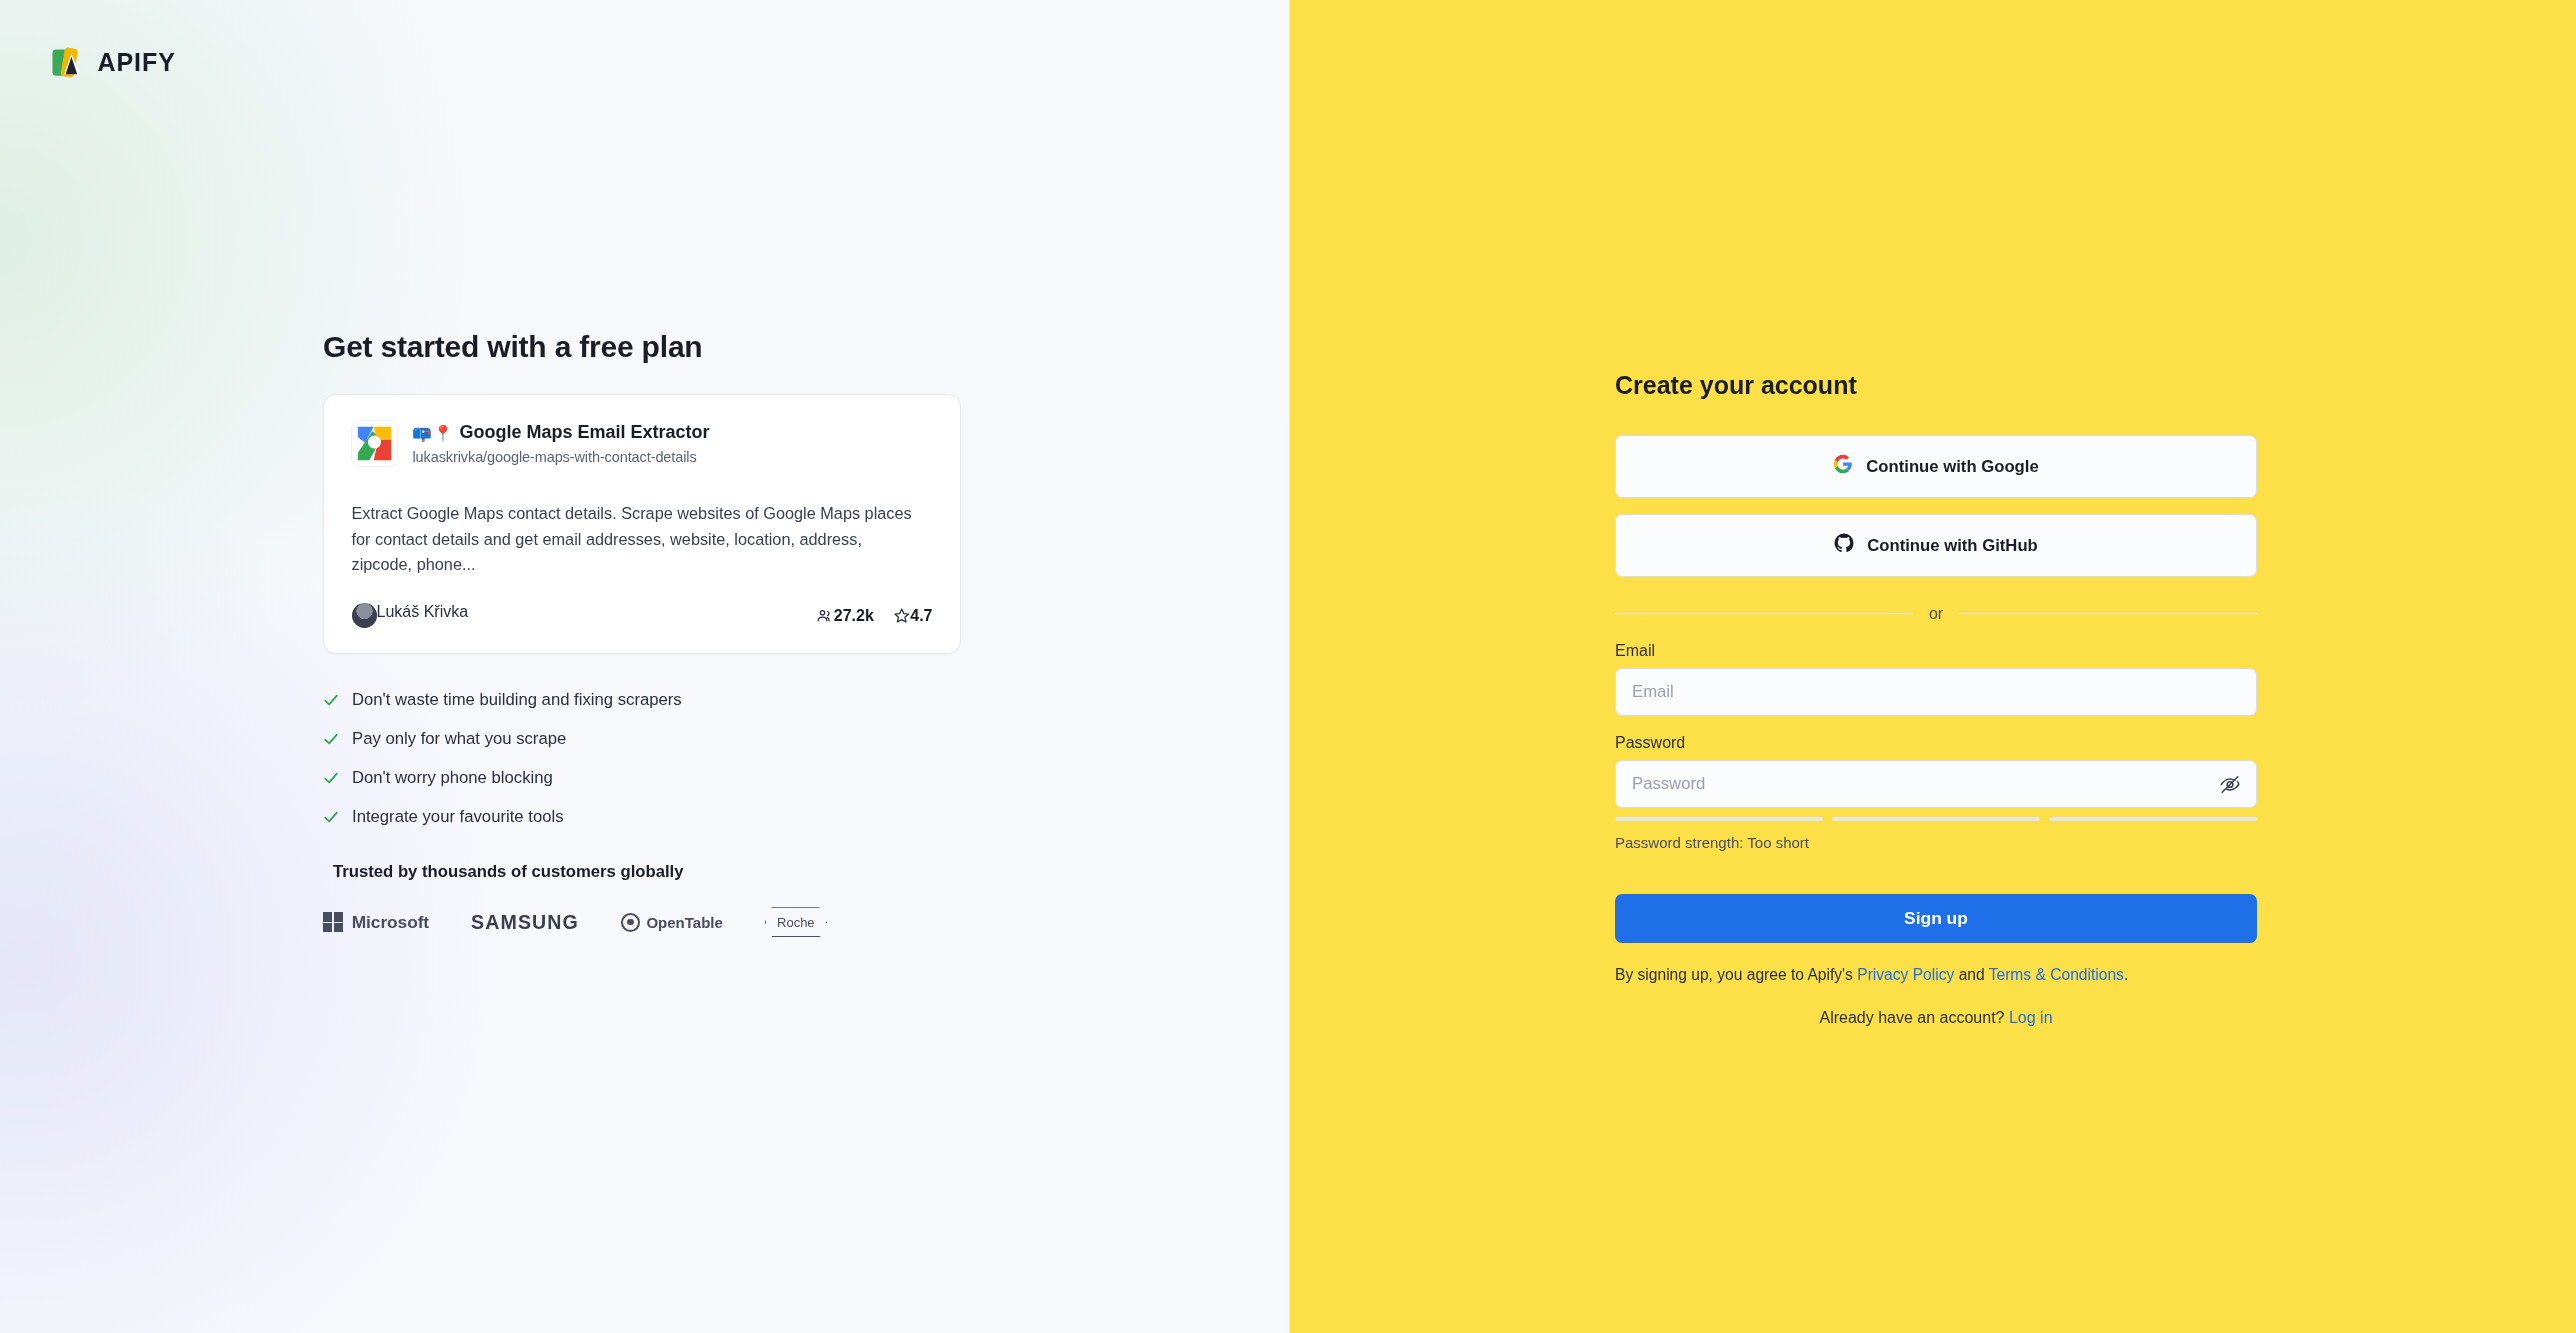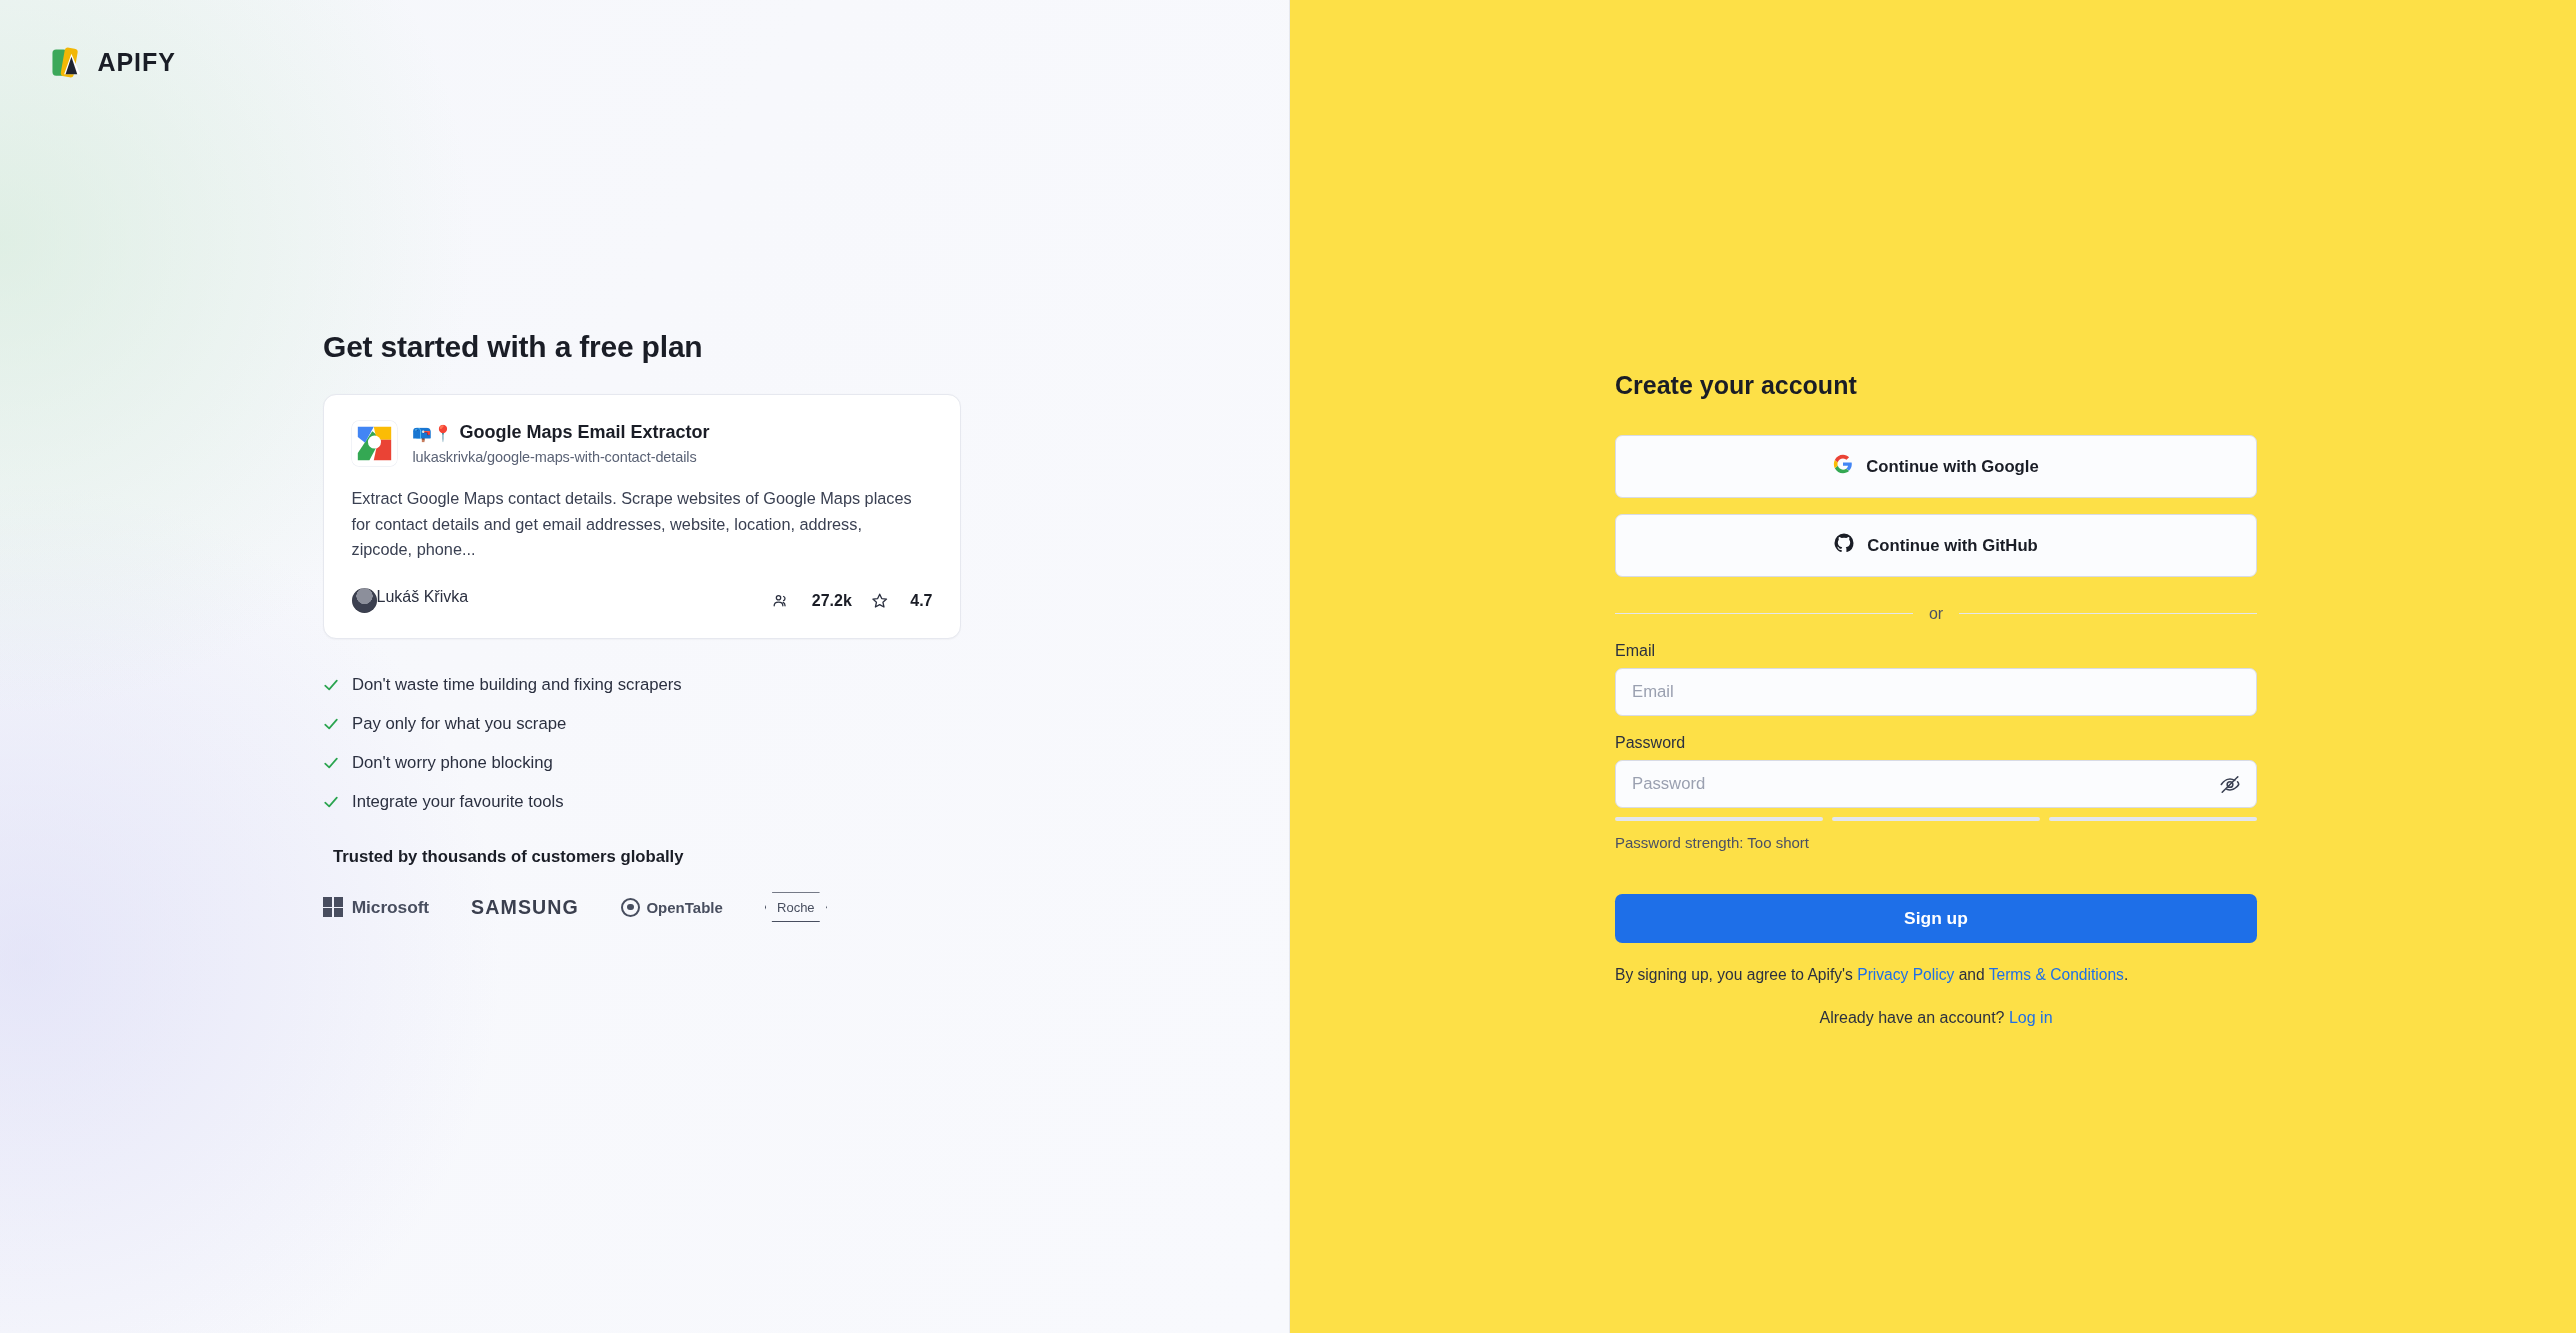--- a/index.html
+++ b/index.html
@@ -94,21 +94,21 @@
   }
   .actor-emoji { font-size: 16px; letter-spacing: 0.7px; }
   .actor-slug {
     margin-top: 5px;
     font-family: Liberation Sans, sans-serif;
     font-size: 14.5px;
     color: #5a6275;
     letter-spacing: -0.1px;
   }
   .actor-desc {
-    margin-top: 20px;
+    margin-top: 35px;
     font-size: 16.3px;
     line-height: 1.58;
     color: #3a4052;
     max-width: 573px;
   }
   .actor-foot {
     margin-top: 25px;
     display: flex;
     align-items: center;
     justify-content: space-between;
@@ -125,21 +125,21 @@
   }
   .author-name { font-size: 16px; color: #2b3040; }
   .actor-stats {
     display: flex;
     align-items: center;
     gap: 19px;
     font-size: 16px;
     color: #1a1d26;
     font-weight: bold;
   }
-  .stat { display: flex; align-items: center; gap: 22px; }
+  .stat { display: flex; align-items: center; gap: 0; }
   .stat svg { display: block; }
 
   .benefits { margin-top: 36px; }
   .benefit {
     display: flex;
     align-items: center;
     gap: 13px;
     margin-bottom: 19px;
     font-size: 16.7px;
     color: #2b3040;

